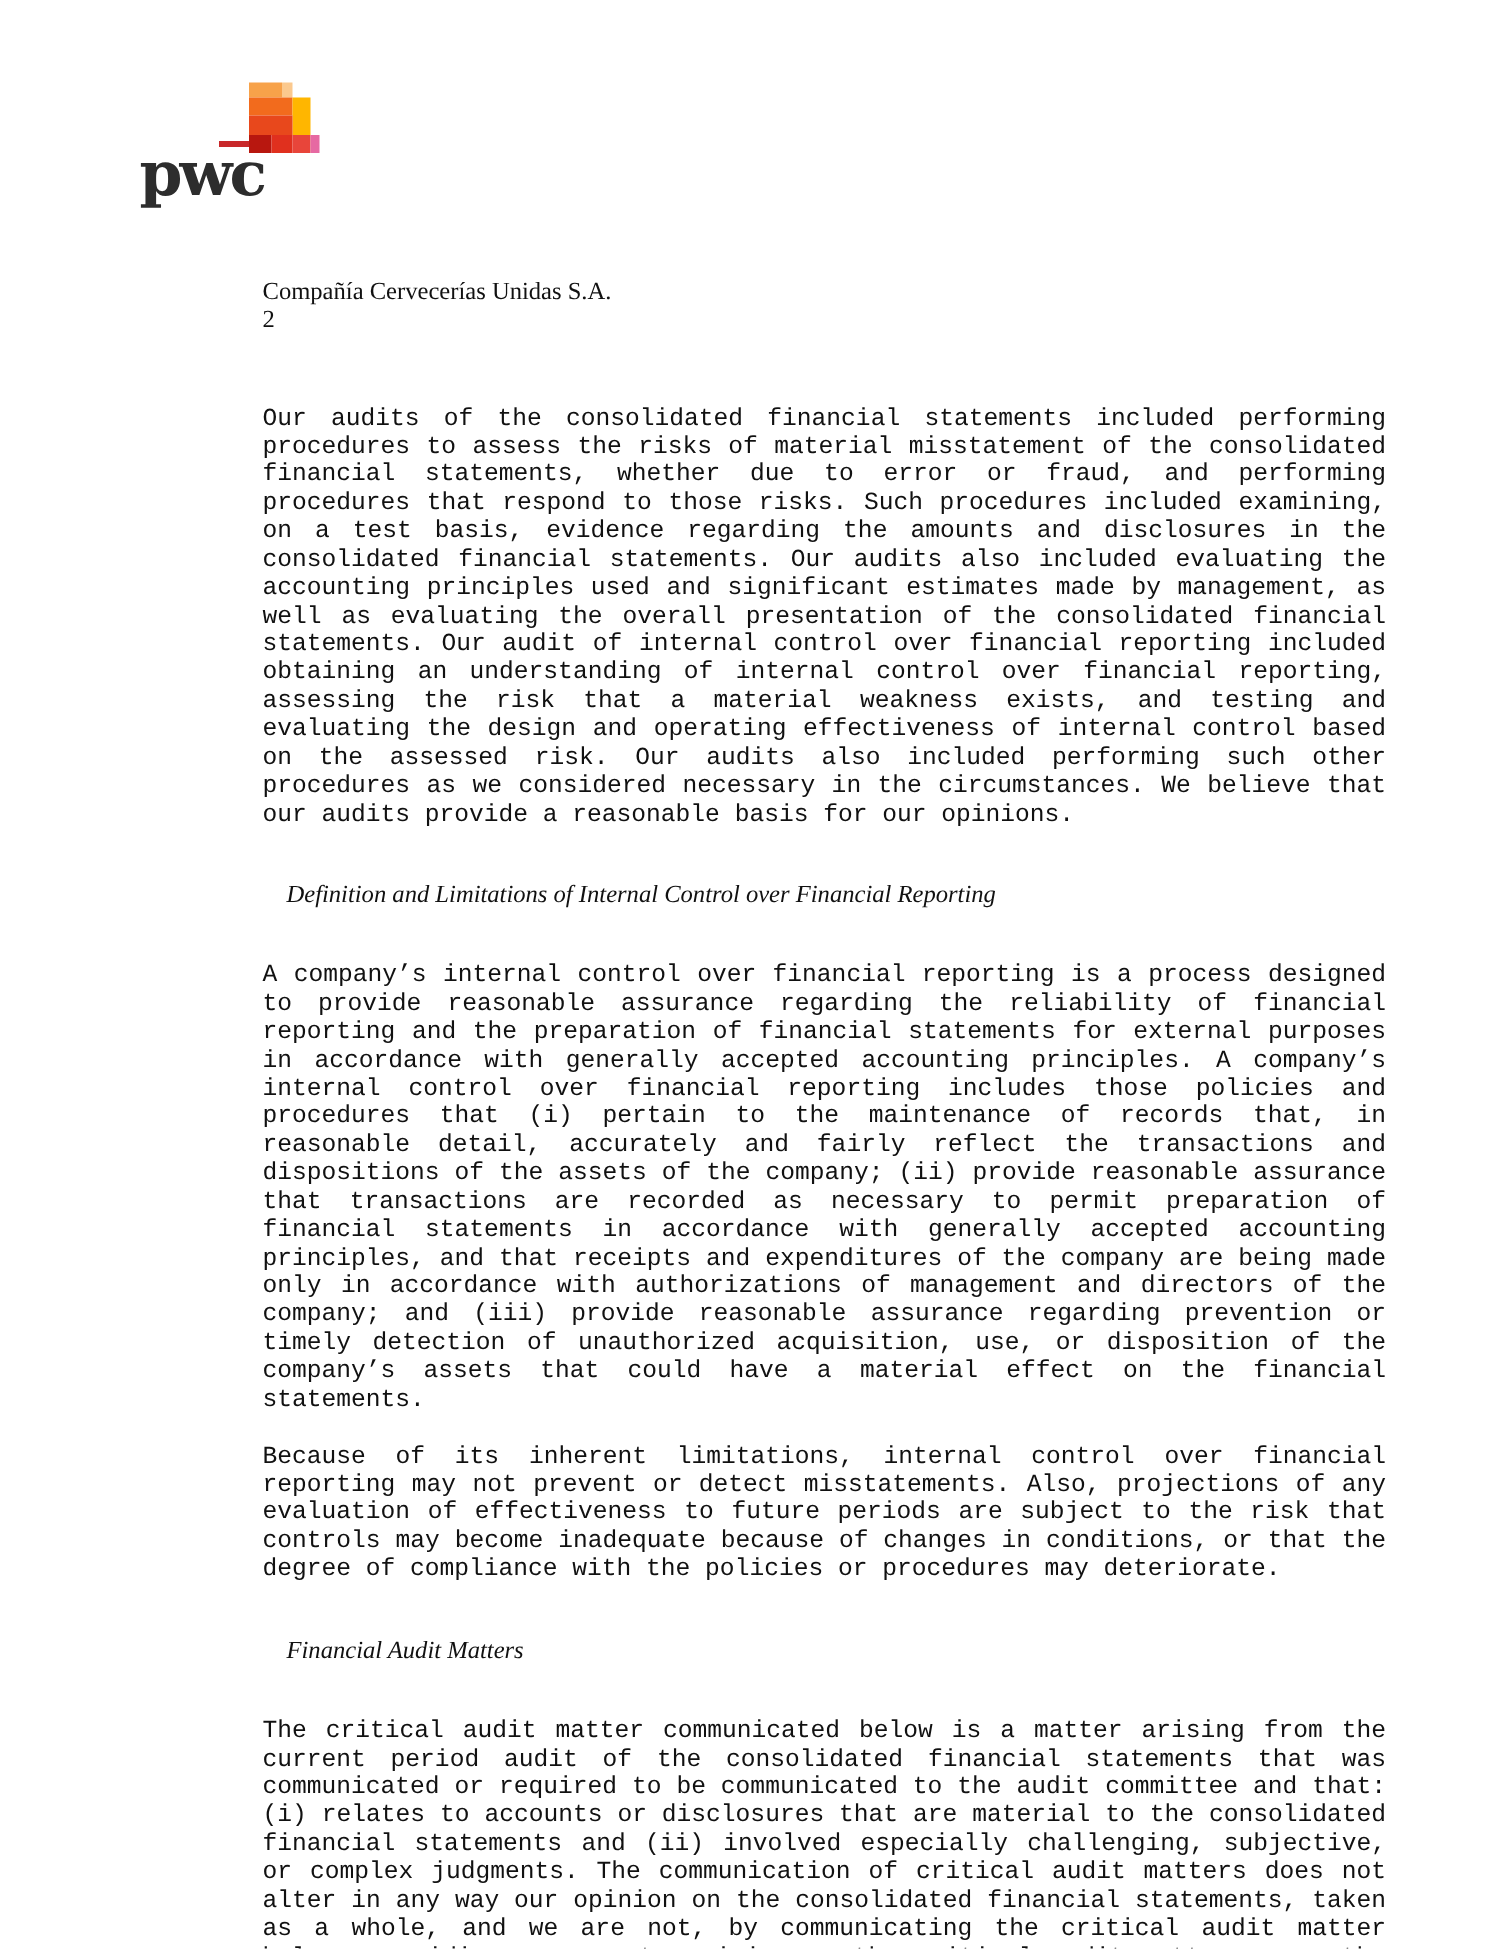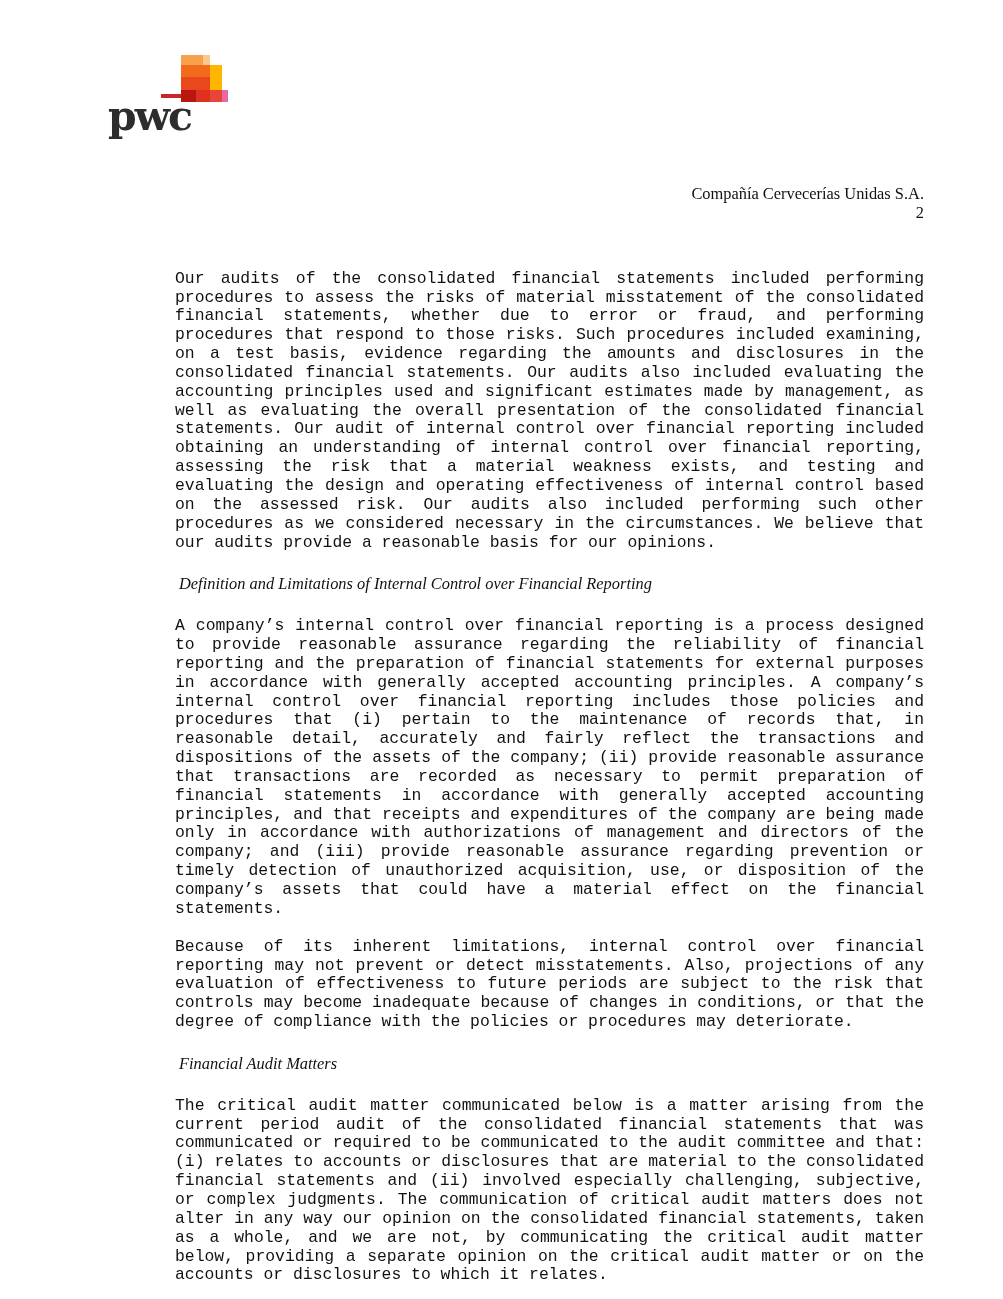--- a/index.html
+++ b/index.html
@@ -10,21 +10,21 @@
     body {
       width: 1003px;
       height: 1299px;
       position: relative;
       overflow: hidden;
       font-family: "DejaVu Serif", "Liberation Serif", serif;
       color: #111111;
     }
     .logo {
       position: absolute;
-      left: 108px;
+      left: 93px;
       top: 52px;
       width: 120px;
       height: 95px;
     }
     .logo .blk { position: absolute; }
     .logo-word {
       position: absolute;
       left: 0px;
       top: 44px;
       font-family: "DejaVu Serif", "Liberation Serif", serif;
@@ -36,29 +36,29 @@
     }
     .page {
       position: absolute;
       left: 175px;
       top: 185px;
       width: 749px;
       font-family: "Liberation Serif", "DejaVu Serif", serif;
       font-size: 16.4px;
       line-height: 18.85px;
     }
-    .hdr-line { margin: 0; text-align: right; }
+    .hdr-line { margin: 0; }
     .para {
       margin: 0;
       text-align: justify;
       text-align-last: left;
       font-family: Liberation Mono, monospace;
     }
     .heading {
-      margin: 4px;
+      margin: 16px;
       font-style: italic;
     }
     .gap-lg { height: 47px; }
     .gap { height: 19px; }
   </style>
 </head>
 <body>
 
 <div class="logo">
 

